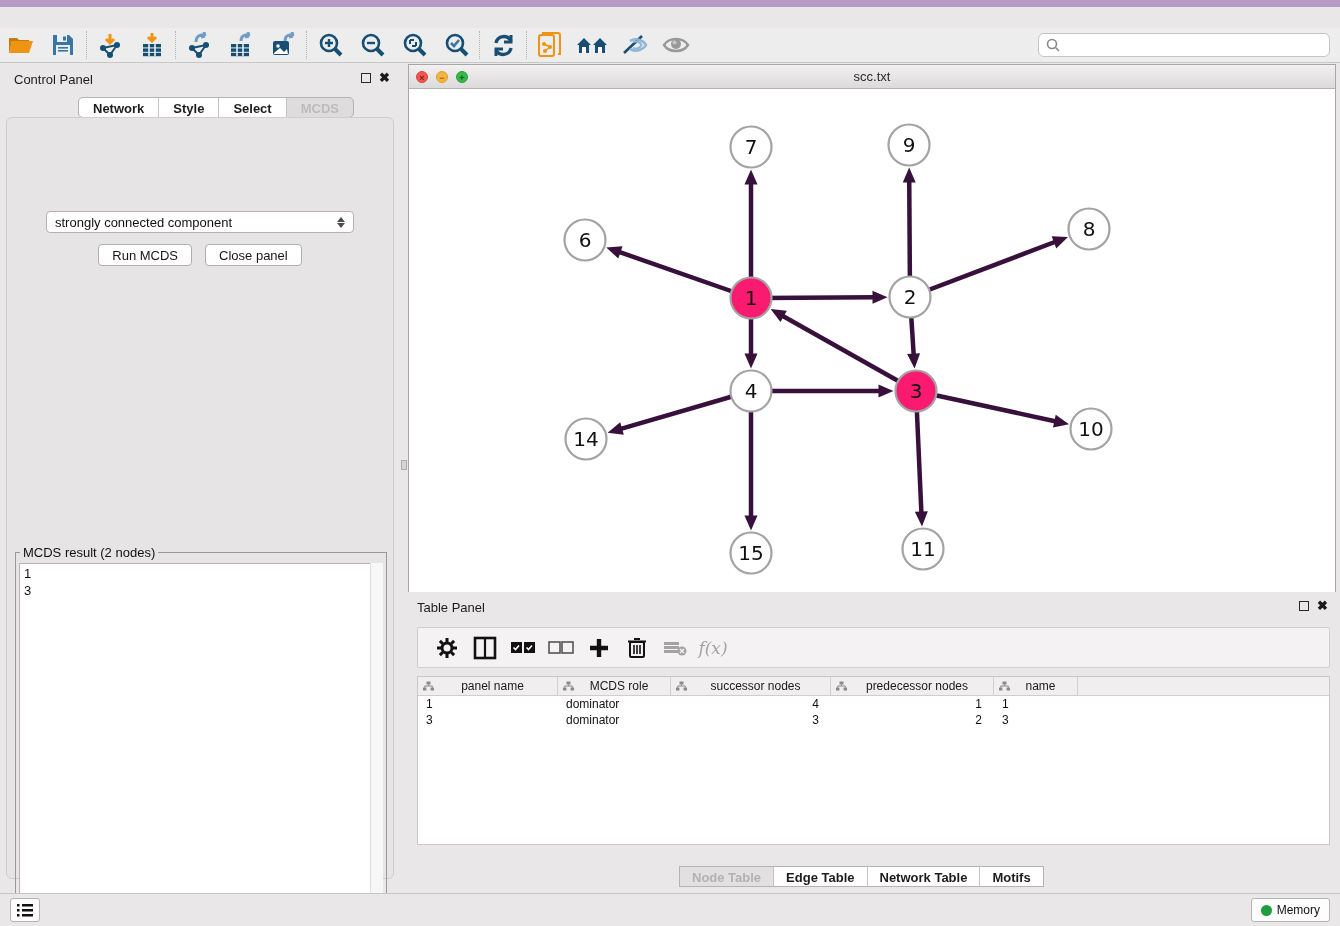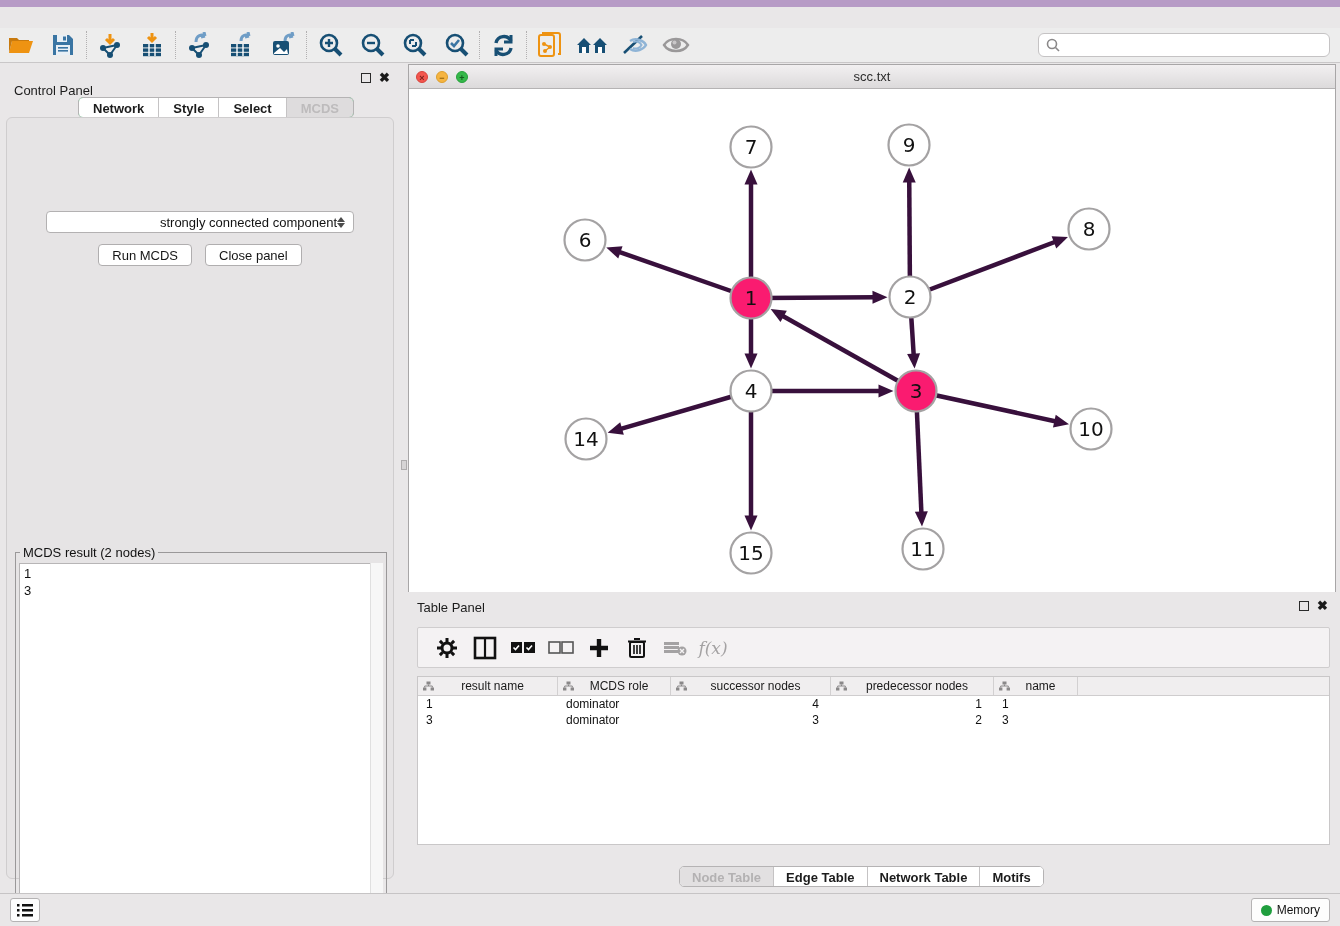--- a/index.html
+++ b/index.html
@@ -15,34 +15,34 @@
   .titlebar .wtitle { position:absolute; left:0; right:0; top:3px; text-align:center; font-size:13px; color:#a3a0a3; }
 
   .toolbar { position:absolute; left:0; top:28px; width:1340px; height:35px; background:#ededed; border-bottom:1px solid #c9c7c8; display:flex; align-items:center; }
   .tb-btn { width:42px; height:30px; display:flex; align-items:center; justify-content:center; flex:0 0 auto; }
   .tb-sep { width:1px; height:28px; border-left:1px dotted #b2b0b1; margin:0 2px; flex:0 0 auto; }
   .search-wrap { position:absolute; right:10px; top:5px; width:292px; height:24px; background:#fff; border:1px solid #c5c3c4; border-radius:6px; display:flex; align-items:center; padding-left:6px; }
   .search-wrap input { border:none; outline:none; flex:1; height:20px; font-size:13px; background:transparent; }
 
   
   .control-panel { position:absolute; left:0; top:66px; width:400px; height:822px; }
-  .cp-header { position:absolute; left:14px; top:6px; font-size:13px; color:#1c1c1c;margin-top:11px; }
+  .cp-header { position:absolute; left:14px; top:6px; font-size:13px; color:#1c1c1c; }
   .panel-icons { position:absolute; right:10px; top:7px; display:flex; gap:8px; align-items:center; }
   .float-box { width:10px; height:10px; border:1.5px solid #2a2a2a; }
   .close-x { font-size:13px; font-weight:bold; color:#1a1a1a; line-height:10px; }
 
   .cp-tabs { position:absolute; left:78px; top:31px; display:flex; border:1px solid #b5b3b4; border-radius:5px; overflow:hidden; background:#22c55e; height:21px; }
   .cp-tab { font-size:13px; font-weight:600; color:#1c1c1c; padding:2px 14px; border-right:1px solid #c5c3c4; background:#fff; line-height:17px; }
   .cp-tab:last-child { border-right:none; }
   .cp-tab.selected { background:#dedcdd; color:#bdbbbc; }
 
   .cp-content { position:absolute; left:6px; top:51px; width:388px; height:762px; background:#e6e4e5; border:1px solid #cfcdce; border-radius:6px; }
   .opt-label { position:absolute; left:0; width:100%; top:70px; text-align:center; font-size:13px; color:#1b1b1b; }
   .opt-select { position:absolute; left:39px; top:93px; width:308px; height:22px; background:#fff; border:1px solid #b3b1b2; border-radius:4px; font-size:13px; color:#111; display:flex; align-items:center; padding:0 8px; }
-  .opt-select .sel-text { flex:1;text-align:right; }
+  .opt-select .sel-text { flex:1; }
   .stepper { display:flex; flex-direction:column; align-items:center; gap:1px; }
   .stepper i { width:0; height:0; border-left:4px solid transparent; border-right:4px solid transparent; }
   .stepper .up { border-bottom:5px solid #4c4c4c; }
   .stepper .down { border-top:5px solid #4c4c4c; }
   .cp-buttons { position:absolute; left:0; width:100%; top:126px; display:flex; justify-content:center; gap:13px; }
   .btn { background:#fff; border:1px solid #b0aeaf; border-radius:4px; font-size:13px; color:#161616; padding:2px 13px; height:22px; font-family:"Liberation Sans",sans-serif; }
 
   .mcds-fieldset { position:absolute; left:8px; top:427px; width:372px; height:378px; border:1px solid #9a9899; background:transparent; }
   .mcds-fieldset legend { font-size:13px; color:#111; margin-left:4px; padding:0 3px; }
   .mcds-textarea { position:absolute; left:3px; top:3px; right:3px; bottom:3px; background:#fff; border:1px solid #b7b5b6; font-size:13px; color:#111; line-height:17px; padding:1px 4px; white-space:pre-line; }
@@ -71,21 +71,21 @@
 
   .tp-table { position:absolute; left:9px; top:81px; width:913px; height:169px; background:#fff; border:1px solid #c9c7c8; overflow:hidden; }
   .thead { display:flex; height:19px; background:#f0eeef; border-bottom:1px solid #cfcdce; }
   .th { display:flex; align-items:center; border-right:1px solid #d2d0d1; font-size:12px; color:#1a1a1a; padding-left:5px; }
   .th .hlabel { flex:1; text-align:center; padding-right:6px; }
   .trow { display:flex; height:16px; font-size:12px; color:#111; }
   .td { padding:0 8px; display:flex; align-items:center; }
   .td.ra { justify-content:flex-end; padding-right:12px; }
   .c0{width:140px;} .c1{width:113px;} .c2{width:160px;} .c3{width:163px;} .c4{width:84px;}
 
-  .tp-tabs { position:absolute; left:271px; top:271px; display:flex; border:1px solid #b5b3b4; border-radius:5px; overflow:hidden; background:#fff; height:21px; }
+  .tp-tabs { position:absolute; left:271px; top:271px; display:flex; border:1px solid #b5b3b4; border-radius:0; overflow:hidden; background:#fff; height:21px; }
   .tp-tab { font-size:13px; font-weight:600; color:#1c1c1c; padding:2px 12px; border-right:1px solid #c5c3c4; background:#fff; line-height:17px; }
   .tp-tab:last-child { border-right:none; }
   .tp-tab.selected { background:#e2e0e1; color:#b3b1b2; }
 
   
   .statusbar { position:absolute; left:0; top:893px; width:1340px; height:33px; background:#e9e7e8; border-top:1px solid #c6c4c5; }
   .sb-btn { position:absolute; top:4px; height:24px; background:#fdfdfd; border:1px solid #b5b3b4; border-radius:3px; display:flex; align-items:center; justify-content:center; gap:5px; font-size:12px; color:#111; }
   .sb-left { left:10px; width:30px; }
   .sb-right { right:10px; padding:0 9px; }
   .mem-dot { width:11px; height:11px; border-radius:50%; background:#1f9e3e; }
@@ -420,21 +420,21 @@
 
     <div class="tp-table">
       <div class="thead">
           <div class="th c0">
             <svg width="11" height="10" viewBox="0 0 11 10">
               <rect x="3.5" y="0.5" width="4" height="3" fill="#8a8889"></rect>
               <rect x="0" y="6.5" width="3.4" height="3" fill="#8a8889"></rect>
               <rect x="7.6" y="6.5" width="3.4" height="3" fill="#8a8889"></rect>
               <path d="M5.5 3.5 V5 M1.7 6.5 V5 H9.3 V6.5" stroke="#8a8889" fill="none"></path>
             </svg>
-            <span class="hlabel">result name</span>
+            <span class="hlabel">panel name</span>
           </div>
           <div class="th c1">
             <svg width="11" height="10" viewBox="0 0 11 10">
               <rect x="3.5" y="0.5" width="4" height="3" fill="#8a8889"></rect>
               <rect x="0" y="6.5" width="3.4" height="3" fill="#8a8889"></rect>
               <rect x="7.6" y="6.5" width="3.4" height="3" fill="#8a8889"></rect>
               <path d="M5.5 3.5 V5 M1.7 6.5 V5 H9.3 V6.5" stroke="#8a8889" fill="none"></path>
             </svg>
             <span class="hlabel">MCDS role</span>
           </div>

